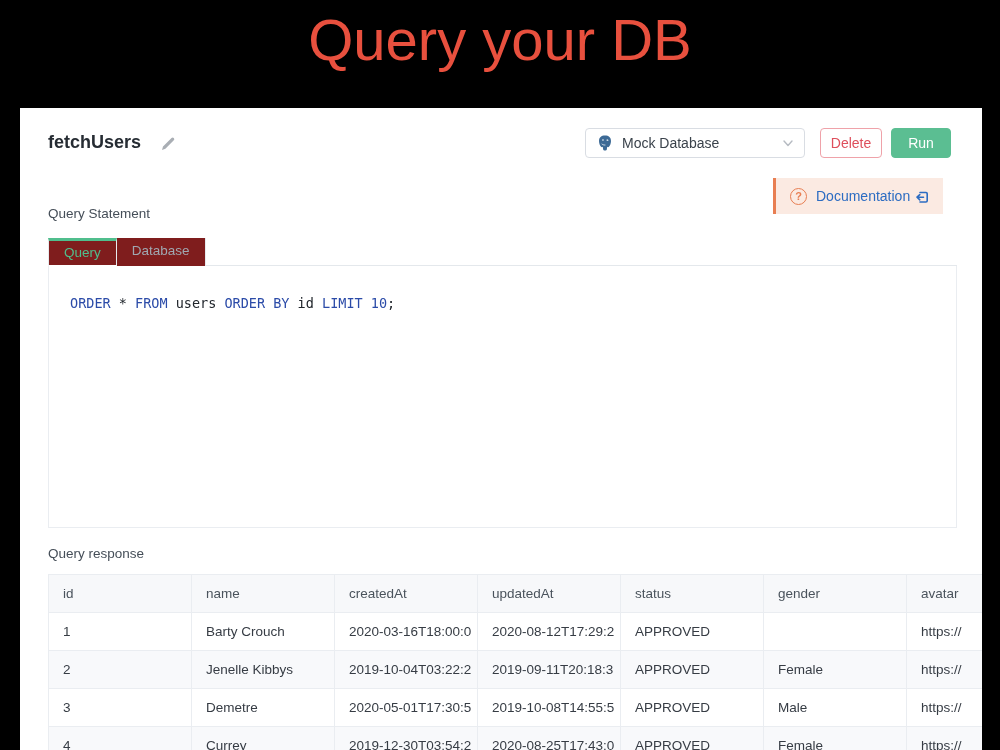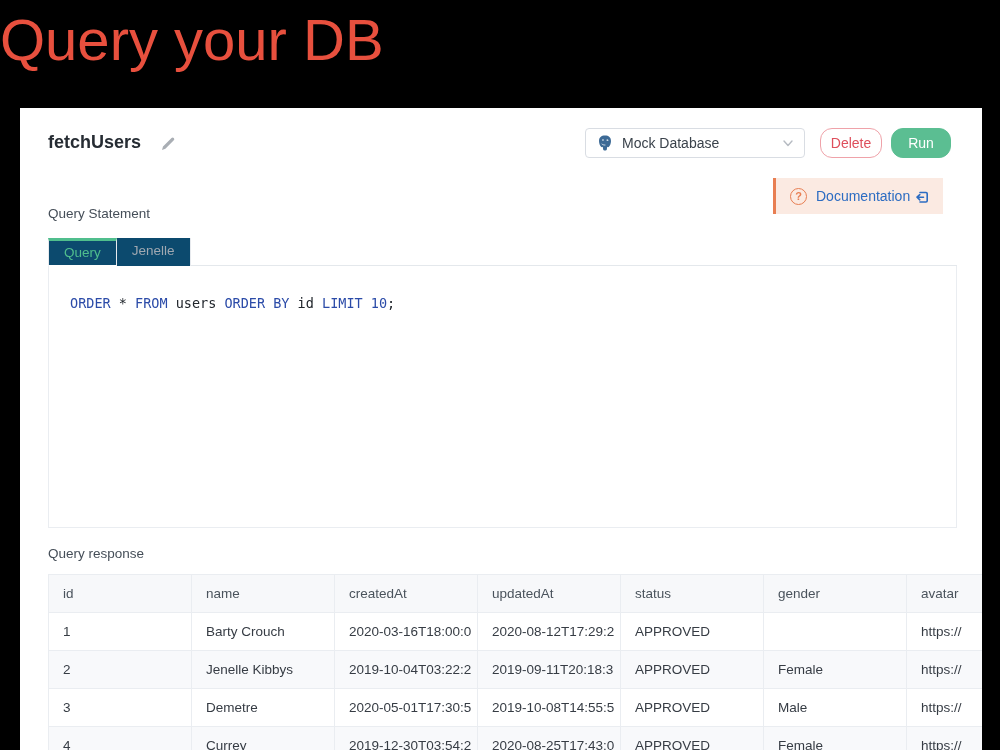--- a/index.html
+++ b/index.html
@@ -9,21 +9,21 @@
     font-family: "Liberation Sans", sans-serif;
     position: relative;
     overflow: hidden;
   }
 
   
   .page-title {
     position: absolute;
     top: 6px; left: 0;
     width: 100%;
-    text-align: left;
+    text-align: center;
     font-size: 58px;
     font-weight: 400;
     color: #E8503E;
     letter-spacing: 0px;
   }
 
   
   .panel {
     position: absolute;
     left: 20px; top: 108px;
@@ -51,21 +51,21 @@
     padding: 0 10px 0 10px; gap: 8px;
     cursor: pointer;
   }
   .resource-select .select-value {
     font-size: 14px; color: #3A424B; flex: 1;
     white-space: nowrap; overflow: hidden;
   }
 
   .btn {
     position: absolute; top: 20px; height: 30px;
-    border-radius: 12px; font-size: 14px;
+    border-radius: 4px; font-size: 14px;
     font-family: "Liberation Sans", sans-serif;
     cursor: pointer;
     display: inline-flex; align-items: center; justify-content: center;
   }
   .btn-delete {
     left: 800px; width: 62px;
     background: #fff; border: 1px solid #EFA2A9; color: #DE4F5C;
   }
   .btn-run {
     left: 871px; width: 60px;
@@ -100,21 +100,21 @@
   
   .tab-bar {
     position: absolute; left: 28px; top: 130px;
     width: 909px; height: 28px;
     display: flex;
     border-bottom: 1px solid #E4E8EC;
   }
   .tab {
     height: 28px; padding: 0 15px;
     font-size: 13.5px; line-height: 26px;
-    color: #A0A8B1; background: #0c4a6e;
+    color: #A0A8B1; background: #7f1d1d;
     border-right: 1px solid #E7EAEE;
     cursor: pointer;
   }
   .tab.active {
     color: #50BE8D;
     border-top: 3px solid #50BE8D;
     border-left: 1px solid #E7EAEE;
     line-height: 23px;
     margin-bottom: -1px;
     border-bottom: 1px solid #fff;
@@ -200,21 +200,21 @@
         <path d="M5 2.5 H11 A1.2 1.2 0 0 1 12.2 3.7 V10.8 A1.2 1.2 0 0 1 11 12 H5" fill="none" stroke="#2C6CC2" stroke-width="1.6" stroke-linecap="round"></path>
         <path d="M8.5 7.2 H2.2 M4.8 4.6 L2 7.2 L4.8 9.8" fill="none" stroke="#2C6CC2" stroke-width="1.6" stroke-linecap="round" stroke-linejoin="round"></path>
       </svg>
     </a>
   </div>
 
   <div class="section-label label-statement">Query Statement</div>
 
   <div class="tab-bar">
       <div class="tab active">Query</div>
-      <div class="tab">Jenelle</div>
+      <div class="tab">Database</div>
     </div>
 
   <div class="editor-box">
     <pre class="sql"><span class="tok-keyword">ORDER</span><span class="tok-plain"> * </span><span class="tok-keyword">FROM</span><span class="tok-plain"> users </span><span class="tok-keyword">ORDER BY</span><span class="tok-plain"> id </span><span class="tok-keyword">LIMIT</span><span class="tok-plain"> </span><span class="tok-number">10</span><span class="tok-plain">;</span></pre>
   </div>
 
   <div class="section-label label-response">Query response</div>
 
   <div class="table-wrap">
     <table class="response">

